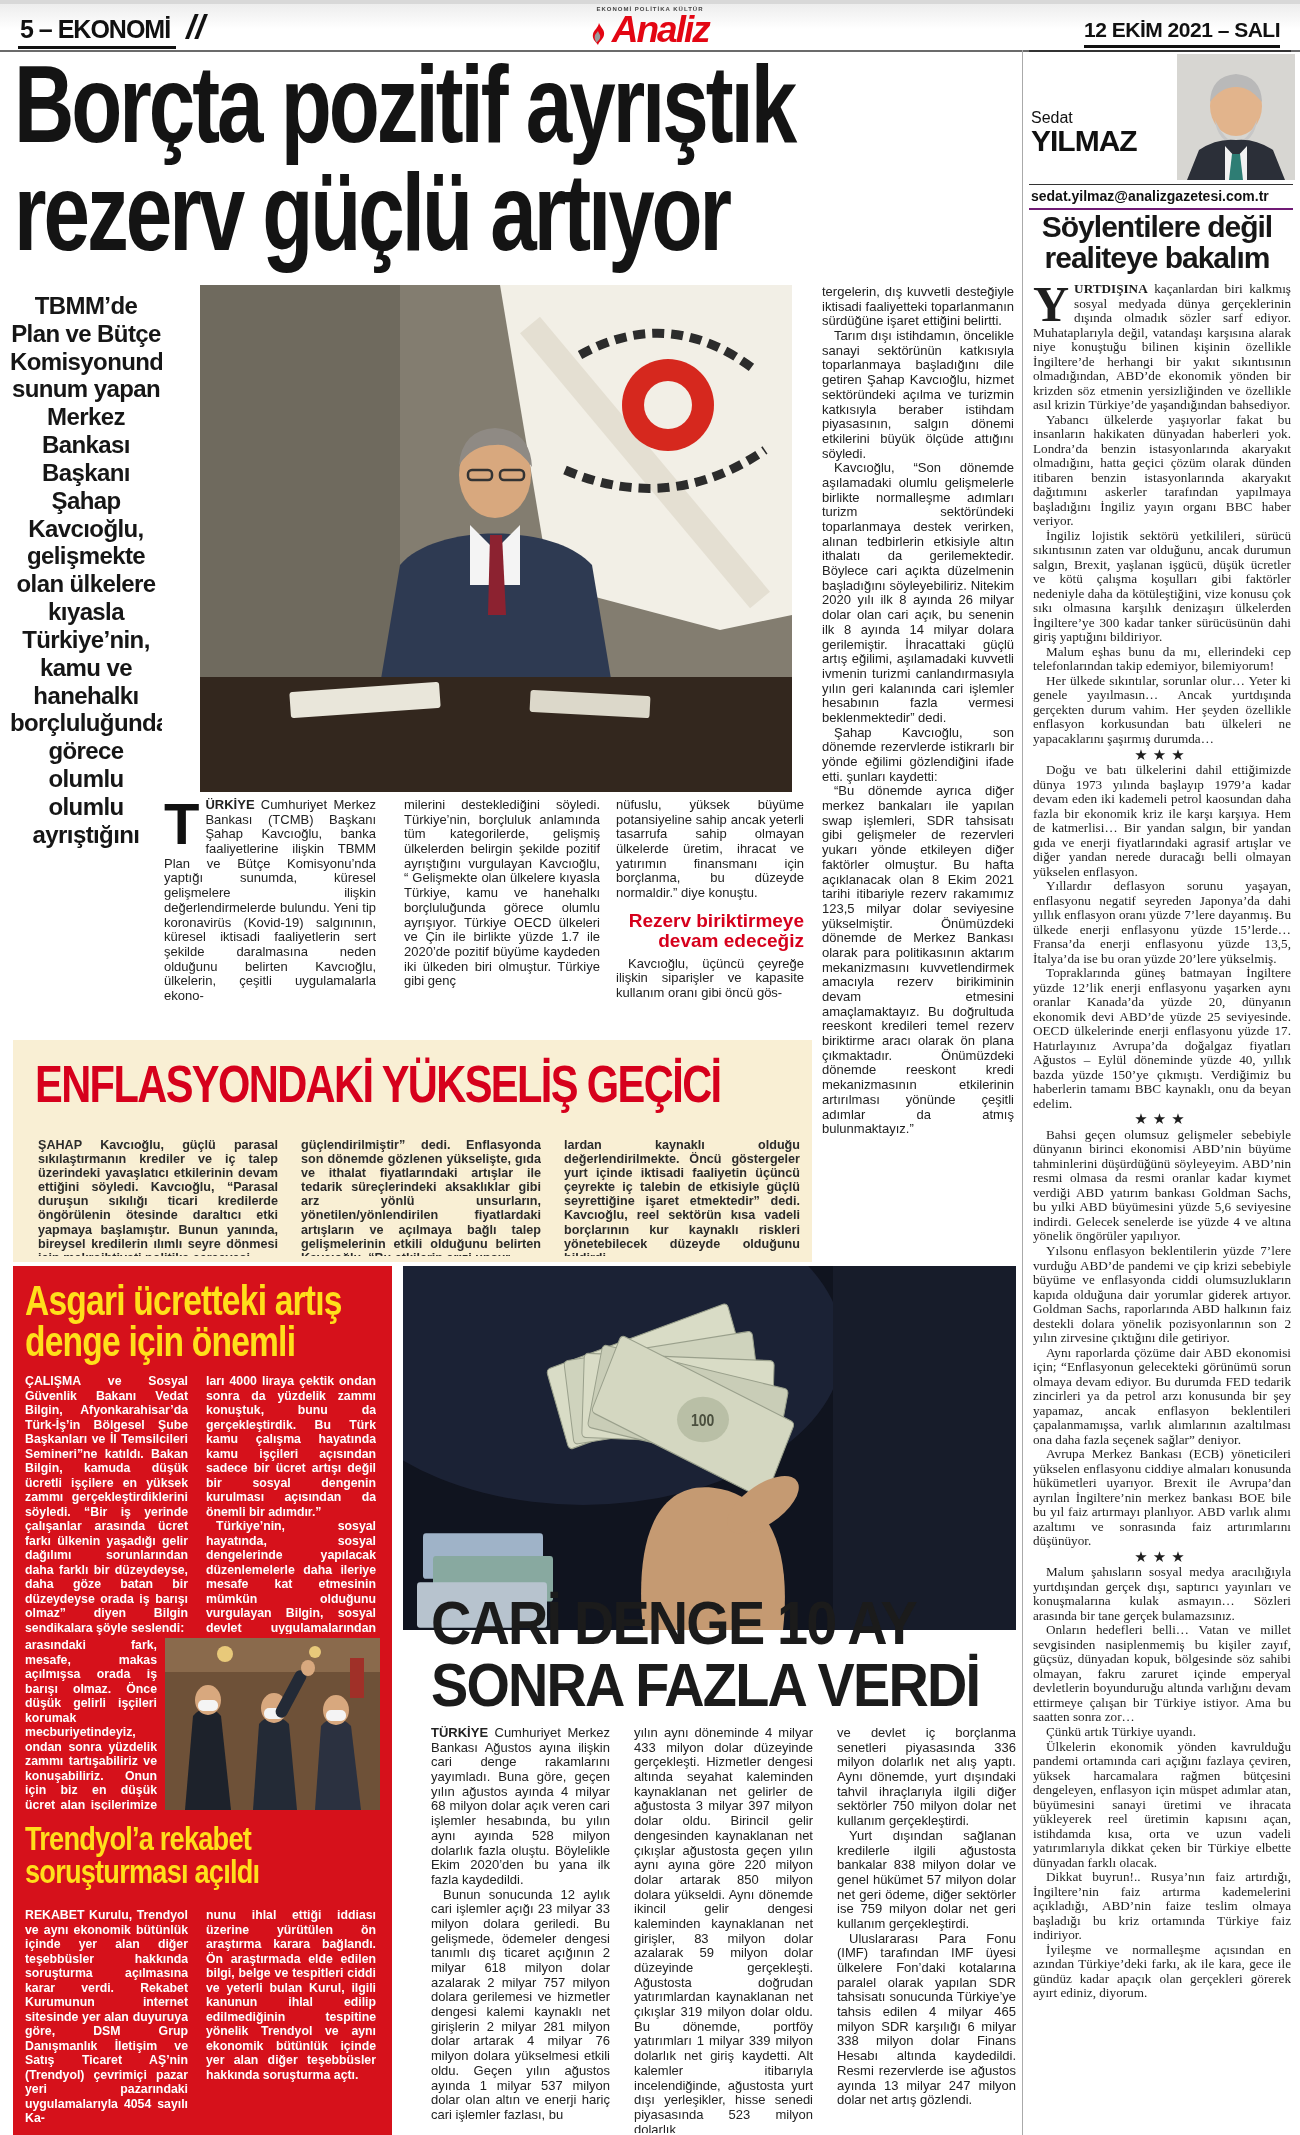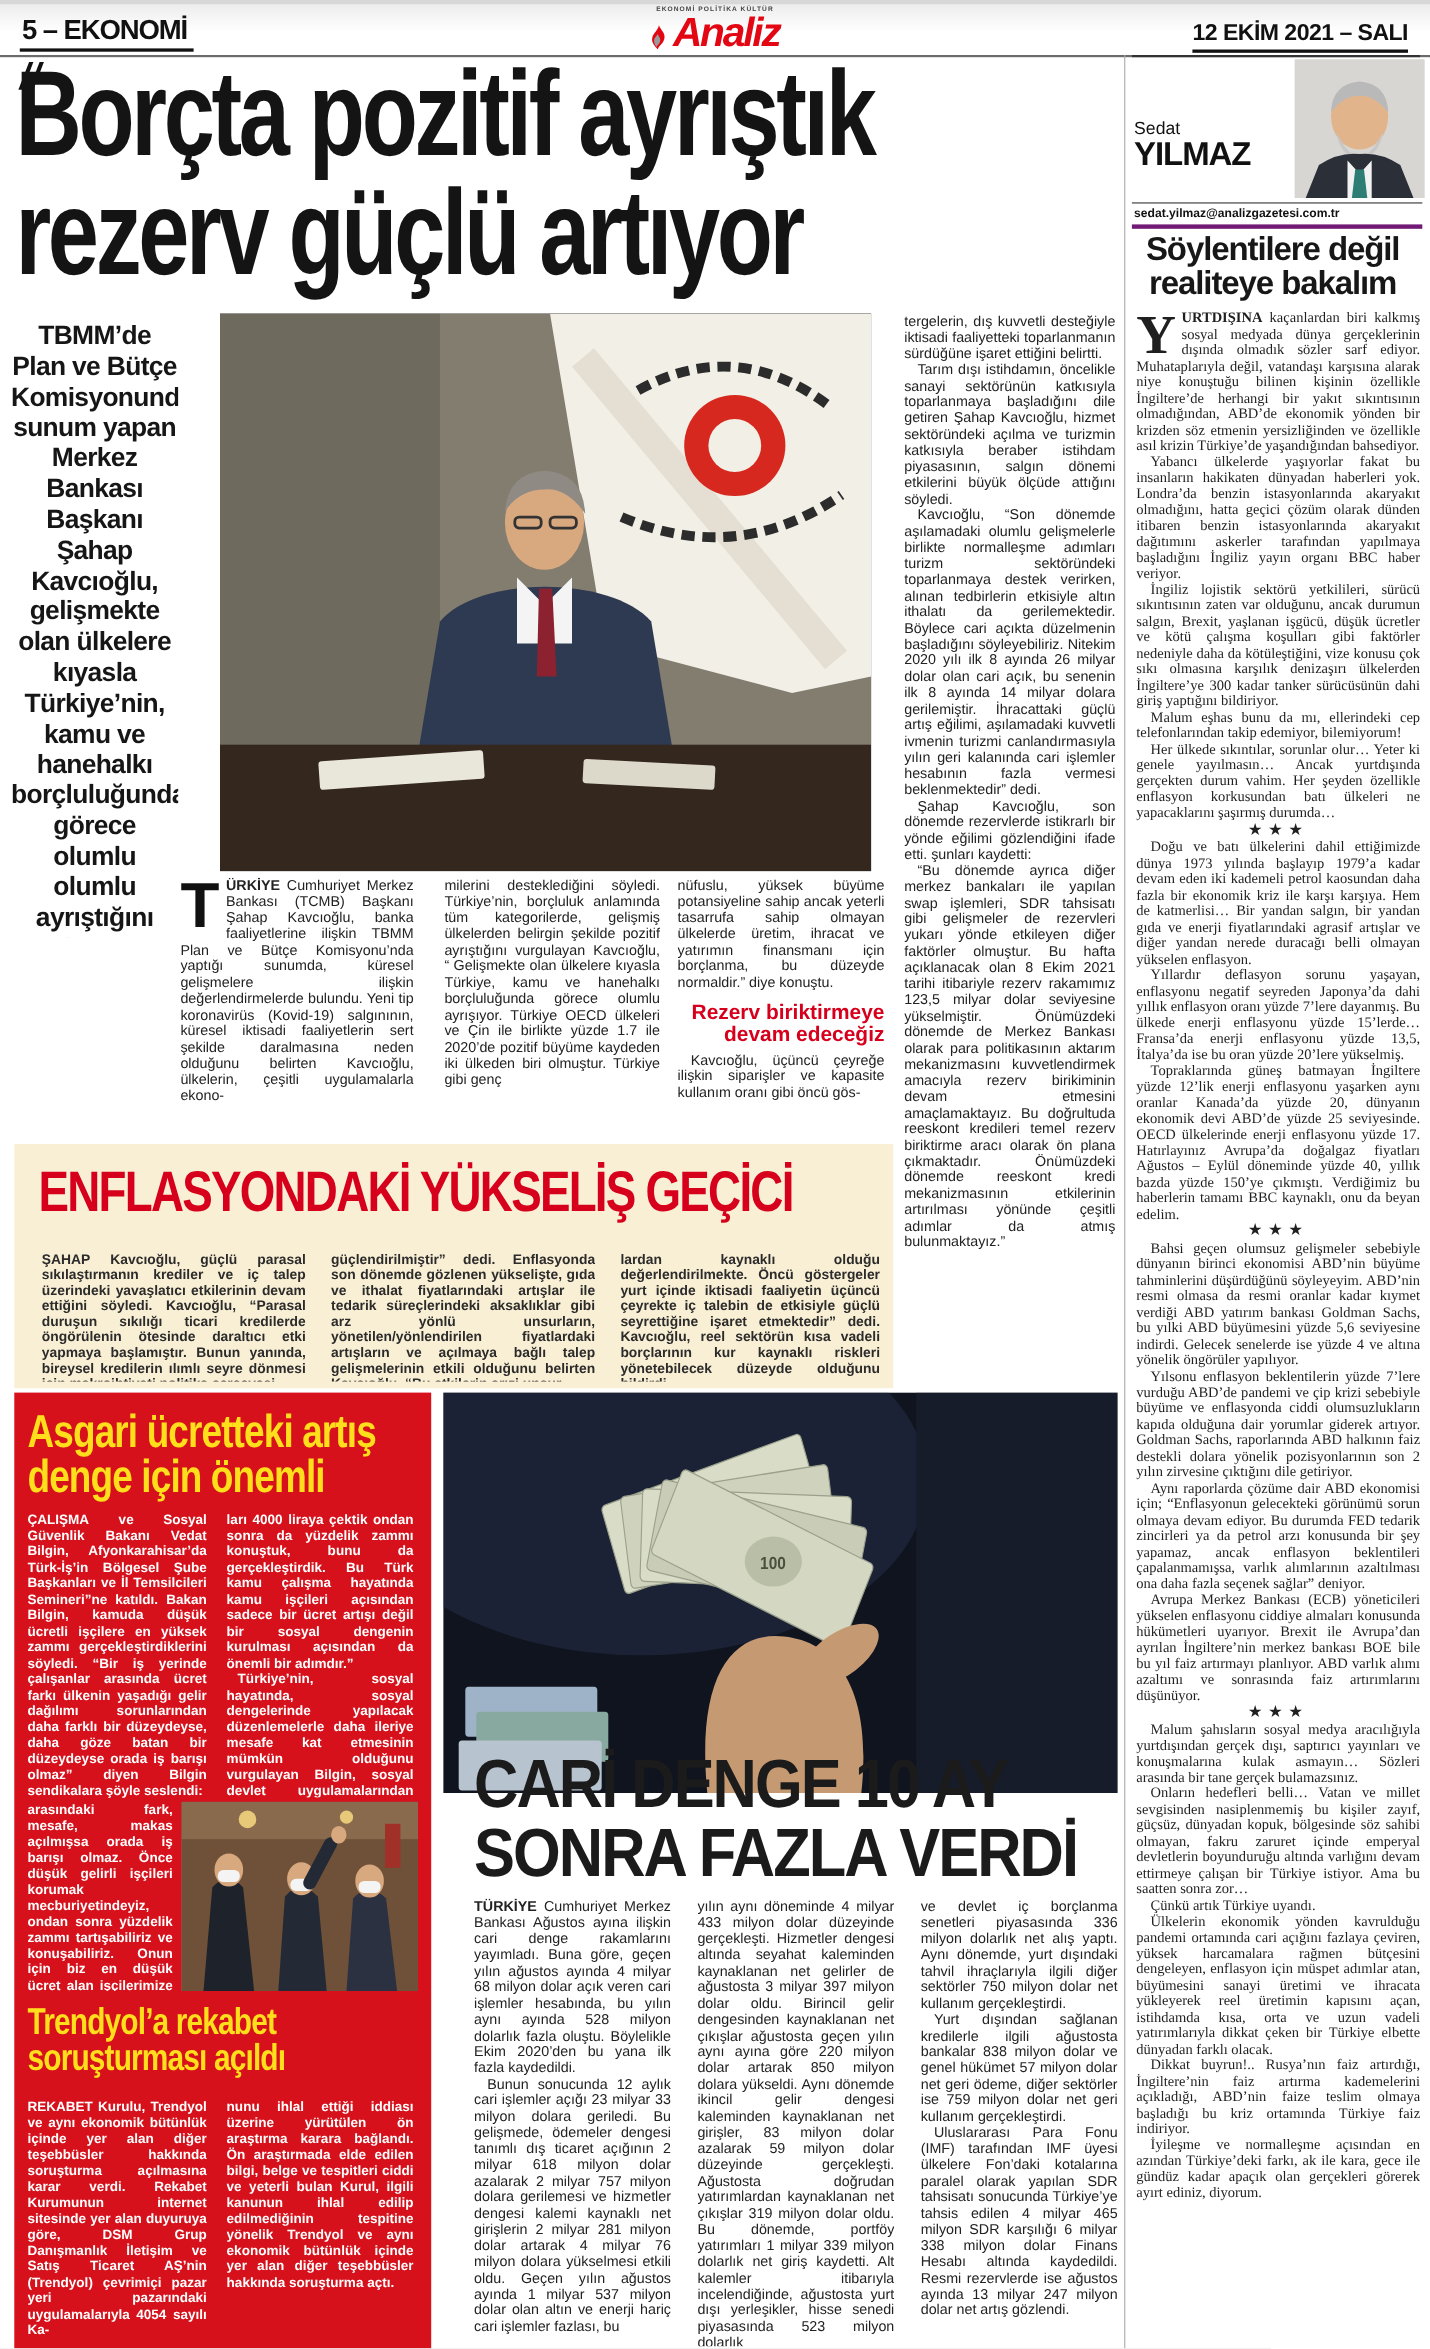--- a/index.html
+++ b/index.html
@@ -1,21 +1,21 @@
 <!DOCTYPE html>
 <html lang="tr"><head>
 <meta charset="utf-8">
 <style>
   html,body{margin:0;padding:0;background:#e8e8e8;}
   .page{position:relative;width:1300px;height:2135px;background:#fff;margin:0 auto;
         font-family:"Liberation Sans",sans-serif;color:#1a1a1a;overflow:hidden;}
   
   .hdr{position:absolute;left:0;top:0;width:1300px;height:46px;
        background:linear-gradient(#ededed,#ffffff 55%);border-top:4px solid #d8d8d8;border-bottom:2px solid #6b6b6b;}
-  .hdr-left{position:absolute;left:18px;top:9px;display:flex;align-items:baseline;gap:10px;flex-direction:column;}
+  .hdr-left{position:absolute;left:18px;top:9px;display:flex;align-items:baseline;gap:10px;}
   .section-lbl{font-size:25px;font-weight:800;letter-spacing:-1px;color:#111;
                border-bottom:3px solid #111;padding:0 6px 2px 2px;}
   .slashes{font-size:34px;font-weight:800;font-style:italic;color:#111;line-height:.8;}
   .masthead{position:absolute;left:560px;top:2px;width:180px;text-align:center;}
   .masthead-tag{font-size:6px;letter-spacing:1px;color:#444;font-weight:700;}
   .masthead-name{font-size:37px;font-weight:800;font-style:italic;color:#e30613;
                  letter-spacing:-2px;line-height:.95;text-shadow:0 0 1px #fff;}
   .hdr-date{position:absolute;right:20px;top:14px;font-size:21px;font-weight:800;letter-spacing:-.5px;
             border-bottom:3px solid #111;padding-bottom:3px;color:#111;text-align:center;}
   
@@ -51,22 +51,22 @@
   .cari-head span{display:block;font-size:62px;font-weight:800;letter-spacing:-2px;line-height:1.0;
                   color:#1b1b1b;white-space:nowrap;transform:scaleX(.9);transform-origin:left top;}
   
   .rail{position:absolute;left:1022px;top:50px;width:274px;height:2085px;border-left:1px solid #aaa;padding-left:0;}
   .rail-inner{position:relative;width:100%;height:100%;}
   .rail-rule{position:absolute;left:6px;top:0;width:262px;border-top:2px solid #333;}
   .col-name{position:absolute;left:8px;top:60px;line-height:1.0;color:#111;}
   .col-first{font-size:16px;font-weight:400;display:block;}
   .col-last{font-size:30px;font-weight:800;display:block;letter-spacing:-1px;}
   .col-photo{position:absolute;right:2px;top:4px;width:118px;height:126px;background:#cfcfcb;}
-  .col-mail{position:absolute;left:6px;top:134px;width:262px;font-size:11px;font-weight:700;color:#111;
-            border-top:1px solid #333;border-bottom:4px solid #701a75;padding:3px 0 4px 2px;}
+  .col-mail{position:absolute;left:6px;top:134px;width:262px;font-size:14px;font-weight:700;color:#111;
+            border-top:1px solid #333;border-bottom:2px solid #701a75;padding:3px 0 4px 2px;}
   .col-title{position:absolute;left:0;top:162px;width:268px;text-align:center;
              font-size:30px;font-weight:800;letter-spacing:-1px;line-height:1.02;color:#171717;}
   .op-body{position:absolute;left:10px;top:232px;width:258px;height:1846px;overflow:hidden;
            font-family:"Liberation Serif",serif;font-size:13.2px;line-height:1.1;text-align:justify;color:#1f1f1f;}
   .op-body p{margin:0;text-indent:13px;}
   .op-body p.noind{text-indent:0;}
   .op-drop{float:left;font-size:50px;line-height:.75;font-weight:700;margin:4px 5px 0 0;
            font-family:"Liberation Serif",serif;}
   .op-lead{font-weight:700;}
   .stars{text-align:center;font-size:15px;letter-spacing:5px;margin:3px 0;text-indent:0 !important;}

